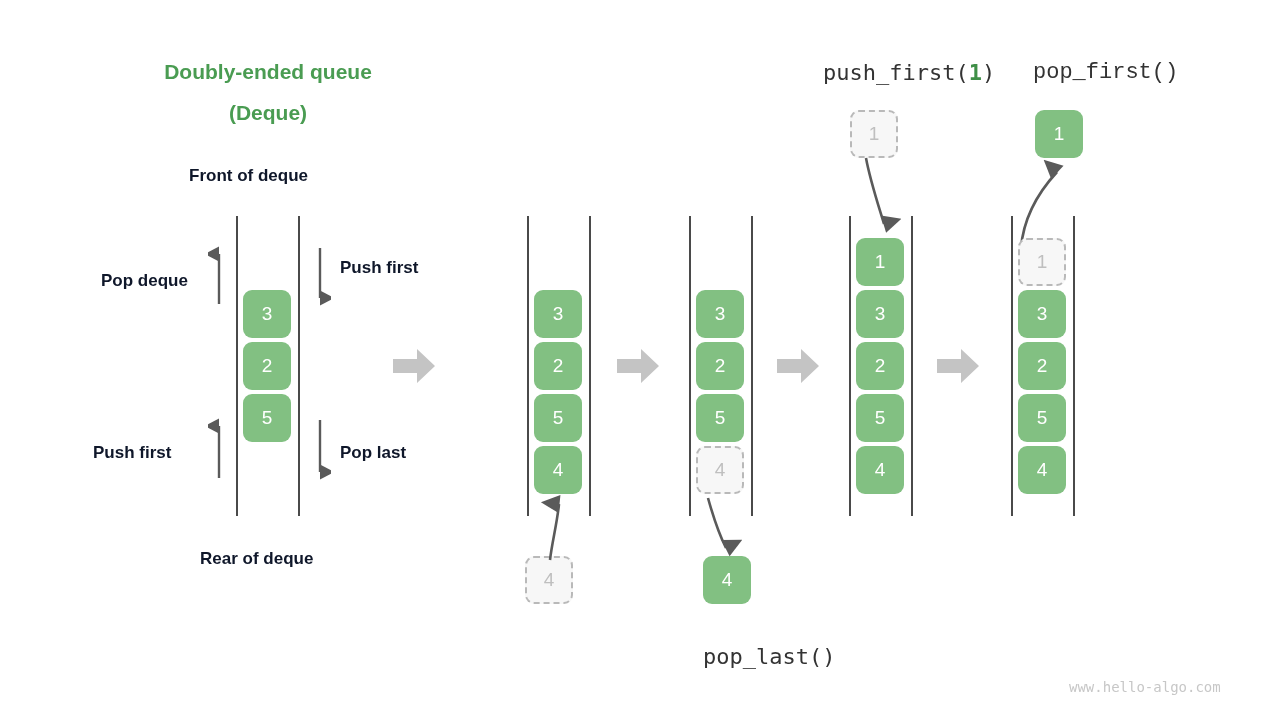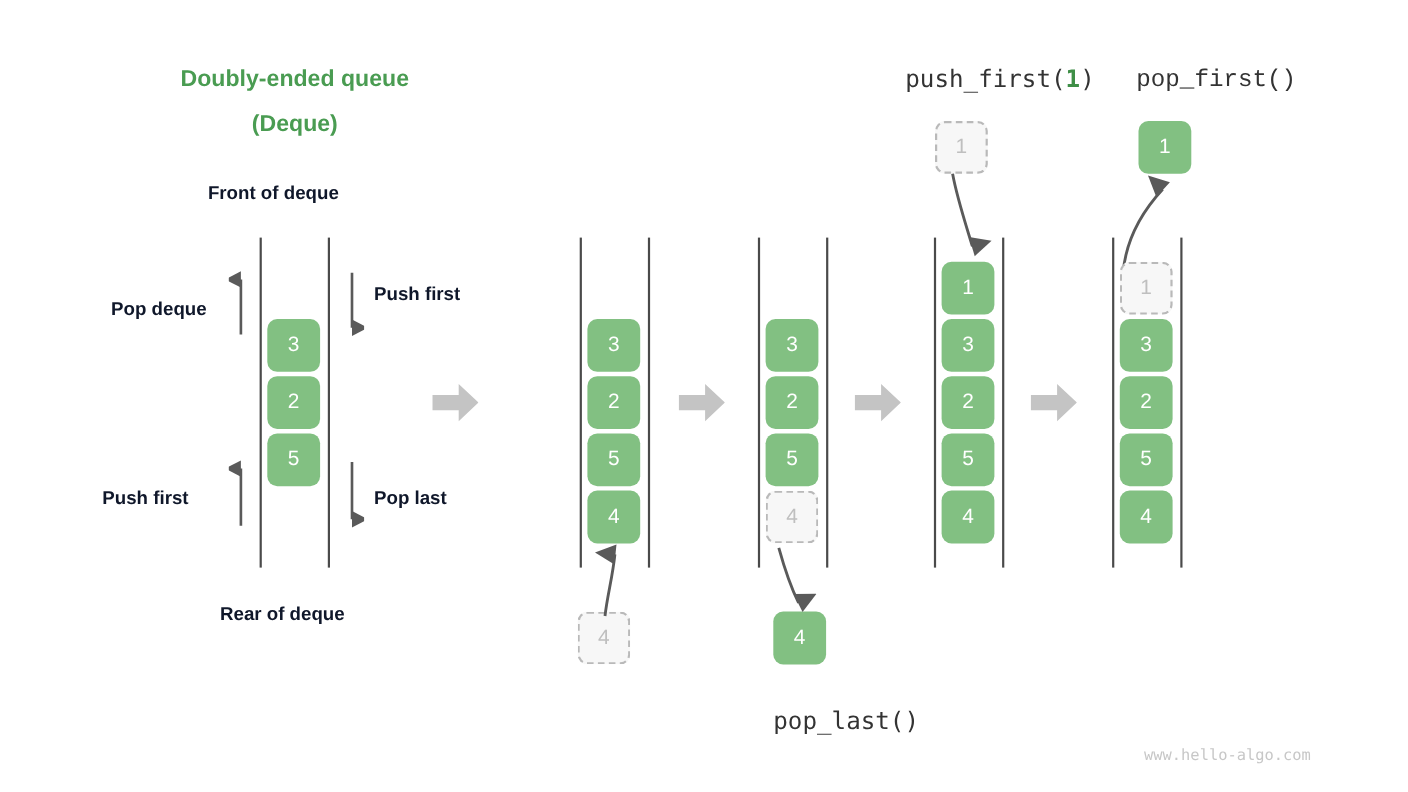--- a/index.html
+++ b/index.html
@@ -207,15 +207,15 @@
 
   <div class="box ghost" style="left:1018px; top:238px;">1</div>
   <div class="box" style="left:1018px; top:290px;">3</div>
   <div class="box" style="left:1018px; top:342px;">2</div>
   <div class="box" style="left:1018px; top:394px;">5</div>
   <div class="box" style="left:1018px; top:446px;">4</div>
 
 
   <div class="code" style="left:703px; top:628px;margin-top:16px;">pop_last()</div>
 
-  <div class="watermark" style="left:1040px; top:679px;">www.hello-algo.com</div>
+  <div class="watermark" style="left:1069px; top:679px;">www.hello-algo.com</div>
 
 </div>
 
 </body></html>

